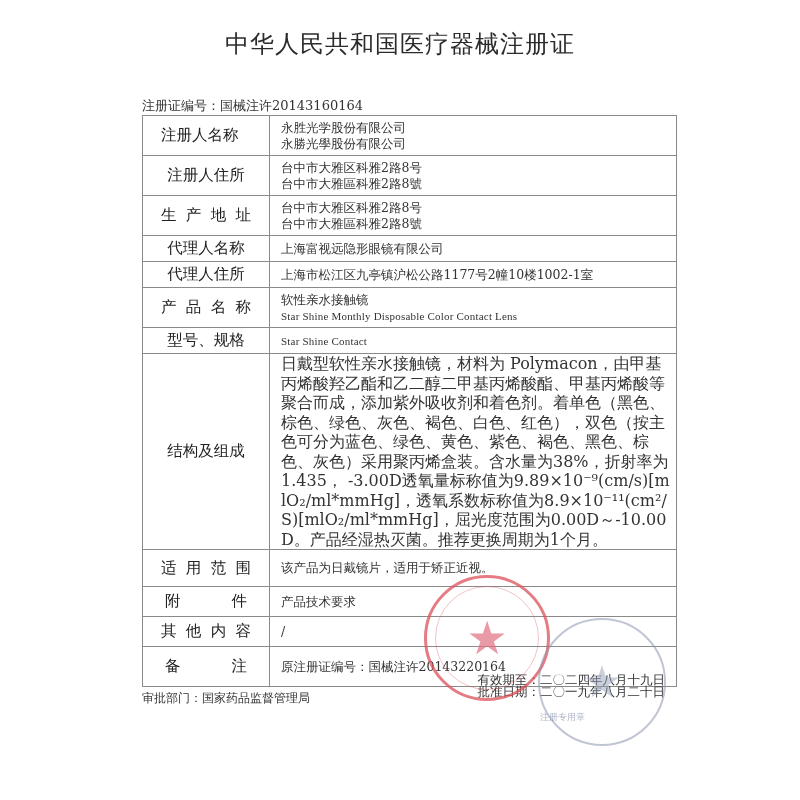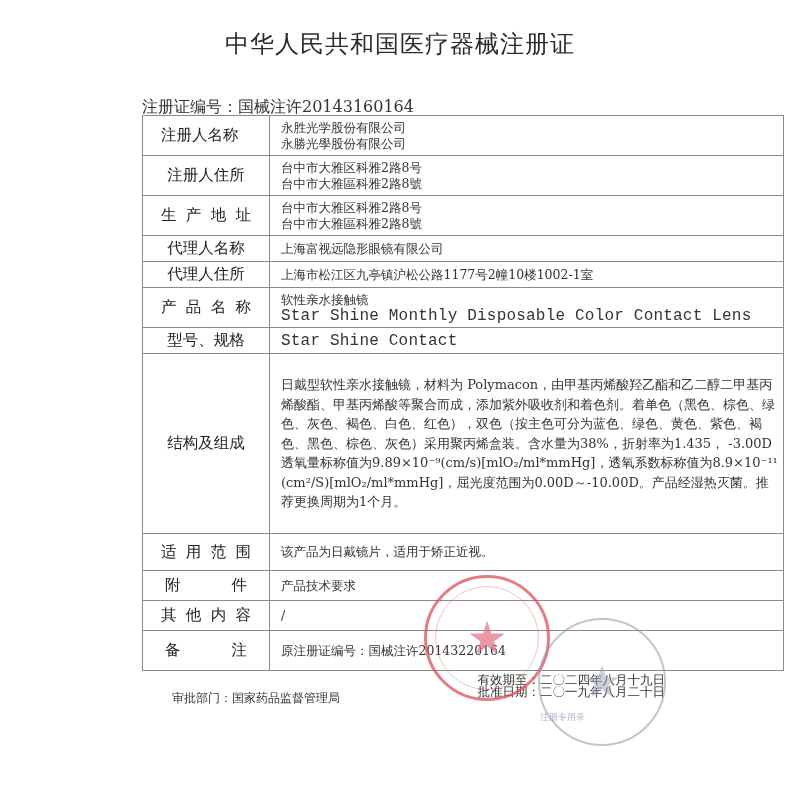--- a/index.html
+++ b/index.html
@@ -6,42 +6,42 @@
   body {
     width:800px; height:800px; background:#ffffff; position:relative; overflow:hidden;
     font-family:"DejaVu Serif","Liberation Serif",serif; color:#2a2a2a;
   }
   .title {
     position:absolute; left:0; width:800px; top:28px; text-align:center;
     font-family:"DejaVu Sans","Liberation Sans",sans-serif;
     font-size:24px; letter-spacing:1px; color:#2b2b2b; font-weight:normal;
   }
   .reg-no {
-    position:absolute; left:142px; top:97px; font-size:16px; color:#333;
+    position:absolute; left:142px; top:97px; font-size:13px; color:#333;
   }
   table.cert {
-    position:absolute; left:142px; top:115px; width:642px;
+    position:absolute; left:142px; top:115px; width:535px;
     border-collapse:collapse; table-layout:fixed;
   }
   table.cert td {
     border:1px solid #8a8a8a; padding:0; vertical-align:middle;
   }
   td.label {
     width:126px; text-align:center; font-size:15.5px; color:#222;
     font-family:"DejaVu Serif","Liberation Serif",serif;
   }
   td.value {
     padding-left:11px !important; font-size:12.5px; line-height:16px; color:#333;
   }
-  .mono { font-family:Liberation Mono, monospace; font-size:16px; letter-spacing:0.2px; }
+  .mono { font-family:Liberation Serif, serif; font-size:11px; letter-spacing:0.2px; }
   .spread { display:flex; justify-content:space-between; padding:0 22px; }
   .spread4 { display:flex; justify-content:space-between; padding:0 18px; }
   .line { display:block; white-space:nowrap; }
-  .para { font-size:13px; line-height:19.5px; padding-right:4px; word-break:break-all; }
-  .footer-left { position:absolute; left:142px; top:690px; font-size:12px; color:#333;margin-left:30px; }
+  .para { font-size:16px; line-height:19.5px; padding-right:4px; word-break:break-all; }
+  .footer-left { position:absolute; left:142px; top:690px; font-size:12px; color:#333; }
   .footer-right { position:absolute; right:135px; font-size:12.5px; color:#333; text-align:left; }
   .stamp {
     position:absolute; border-radius:50%; pointer-events:none;
     display:flex; align-items:center; justify-content:center;
   }
   .stamp-red { left:424px; top:575px; width:120px; height:120px; border:3px solid rgba(220,80,90,0.75); }
   .stamp-red::before {
     content:""; position:absolute; inset:8px; border-radius:50%;
     border:1px solid rgba(220,80,90,0.35);
   }

